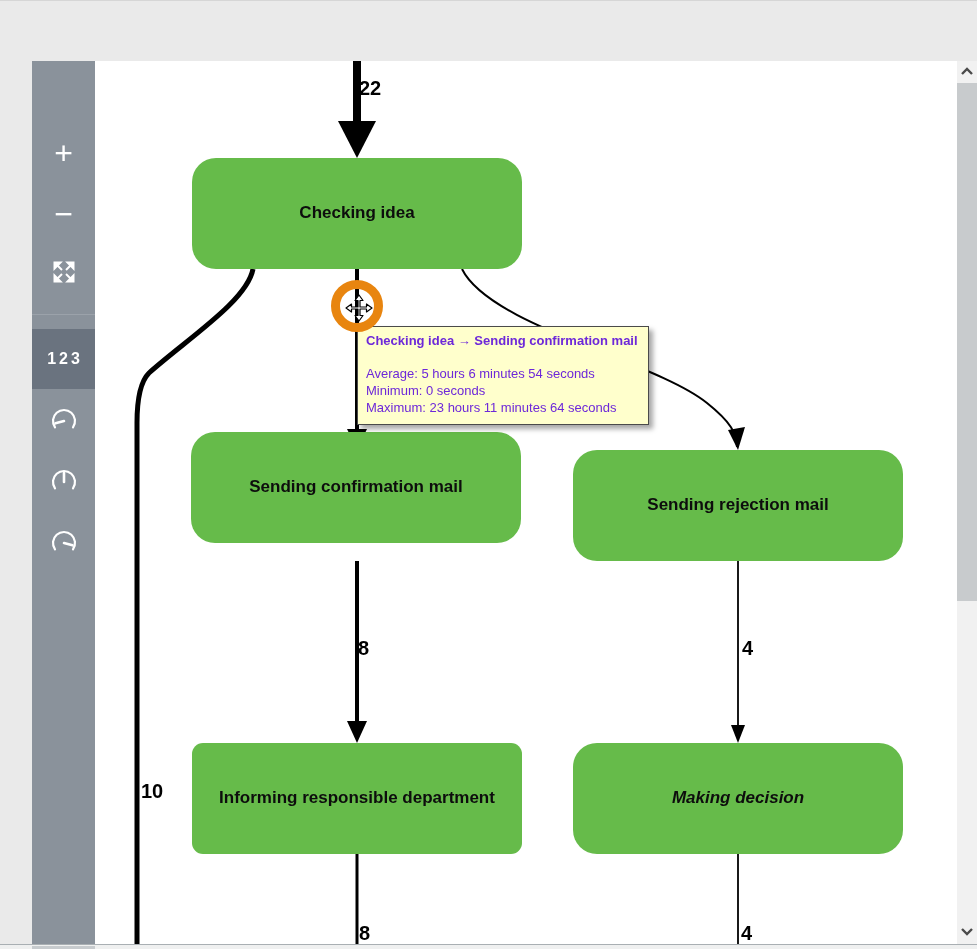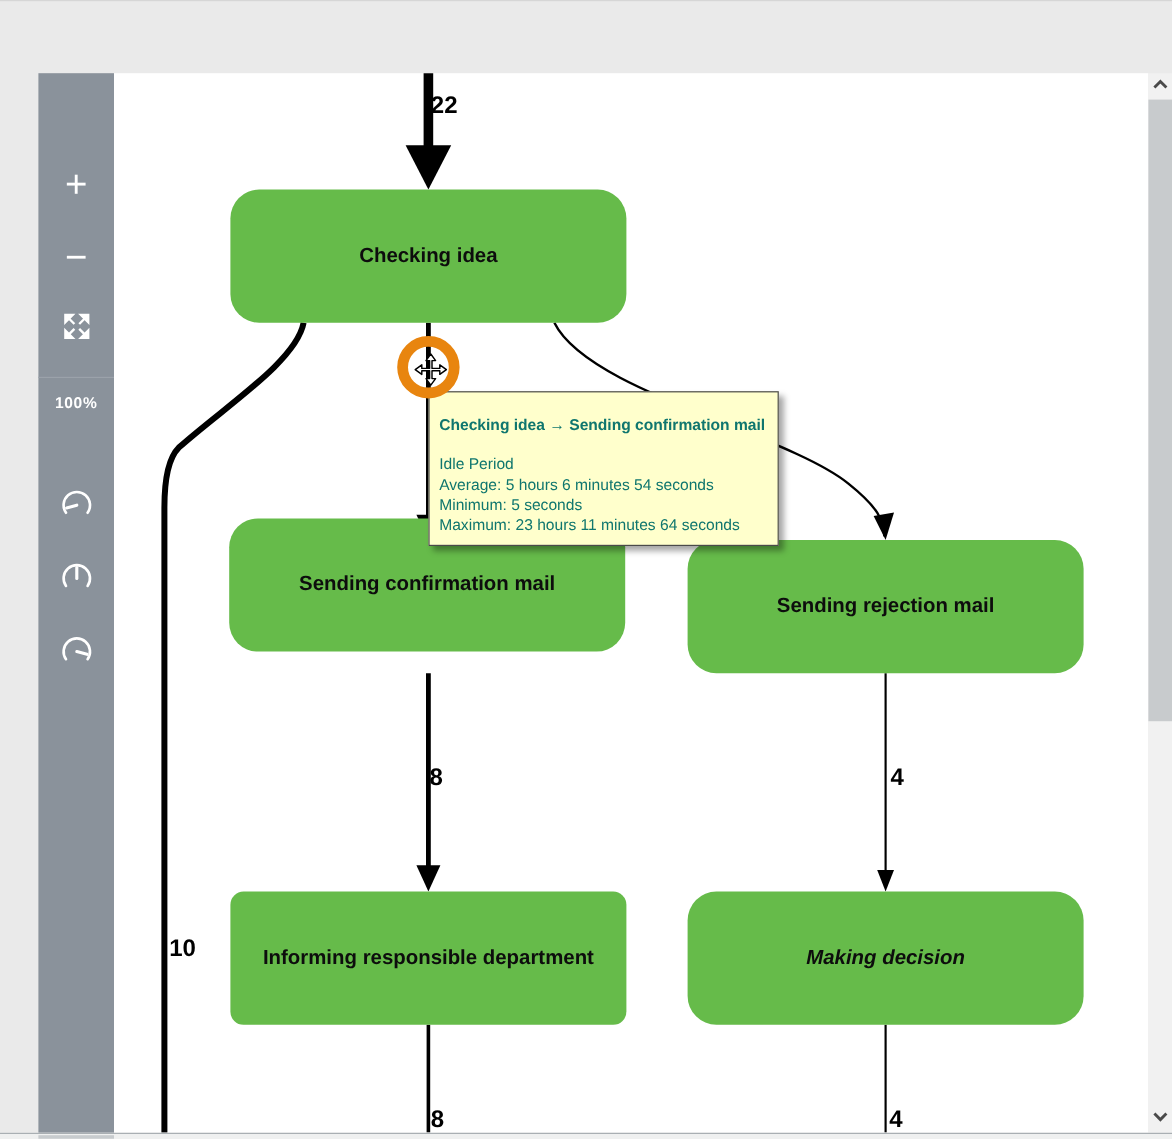--- a/index.html
+++ b/index.html
@@ -39,21 +39,21 @@
   .l10{left:46px;top:719px;}
   .l8a{left:263px;top:576px;}
   .l4a{left:647px;top:576px;}
   .l8b{left:264px;top:861px;}
   .l4b{left:646px;top:861px;}
   
   .tooltip{
     position:absolute;left:262px;top:265px;width:274px;
     background:#FFFFCC;border:1px solid #4A4A4A;
     box-shadow:4px 4px 5px rgba(0,0,0,.35);
-    padding:18px 8px 8px 8px;font-size:13px;line-height:17px;color:#0f766e;z-index:10;
+    padding:5px 8px 8px 8px;font-size:13px;line-height:17px;color:#6d28d9;z-index:10;
   }
   .tooltip .tt-title{font-weight:700;margin-bottom:16px;white-space:nowrap;}
   .tooltip div{white-space:nowrap;}
   
   .ring{
     position:absolute;left:236px;top:219px;width:34px;height:34px;border-radius:50%;
     border:9px solid #E8850F;z-index:20;
   }
   .movecur{position:absolute;left:249px;top:232px;z-index:21;}
   
@@ -83,20 +83,21 @@
           <path d="M11 15 L6 20"></path>
             <polygon points="3.5,22.5 3.5,16.5 9.5,22.5"></polygon>
           <path d="M15 15 L20 20"></path>
             <polygon points="22.5,22.5 16.5,22.5 22.5,16.5"></polygon>
         </g>
       </svg>
     </span>
   </div>
   <div class="sb-item sb-zoom">100%</div>
   <div class="sb-divider"></div>
+  <div class="sb-item sb-123">123</div>
   <div class="sb-item sb-g1">
     <span>
       <svg width="30" height="30" viewBox="0 0 30 30">
         <path d="M6,23.3 A11,11 0 1 1 24,23.3" fill="none" stroke="#fff" stroke-width="2.2" stroke-linecap="round"></path>
         <line x1="15" y1="17" x2="6.5" y2="19.3" stroke="#fff" stroke-width="2.6" stroke-linecap="round"></line>
       </svg>
     </span>
   </div>
   <div class="sb-item sb-g2">
     <span>
@@ -150,23 +151,22 @@
   <div class="edge-label l4b">4</div>
 
   <div class="node n1">Checking idea</div>
   <div class="node n2">Sending confirmation mail</div>
   <div class="node n3">Sending rejection mail</div>
   <div class="node n4">Informing responsible department</div>
   <div class="node n5">Making decision</div>
 
   <div class="tooltip">
     <div class="tt-title">Checking idea → Sending confirmation mail</div>
-    <div>Idle Period</div>
     <div>Average: 5 hours 6 minutes 54 seconds</div>
-    <div>Minimum: 5 seconds</div>
+    <div>Minimum: 0 seconds</div>
     <div>Maximum: 23 hours 11 minutes 64 seconds</div>
   </div>
 
   <div class="ring"></div>
   <div class="movecur">
     <svg width="30" height="30" viewBox="0 0 30 30">
       <path d="M15 2 L11 7.5 H14 V14 H7.5 V11 L2 15 L7.5 19 V16 H14 V22.5 H11 L15 28 L19 22.5 H16 V16 H22.5 V19 L28 15 L22.5 11 V14 H16 V7.5 H19 Z" fill="#fff" stroke="#000" stroke-width="1.2" stroke-linejoin="round"></path>
     </svg>
   </div>
 </div>

